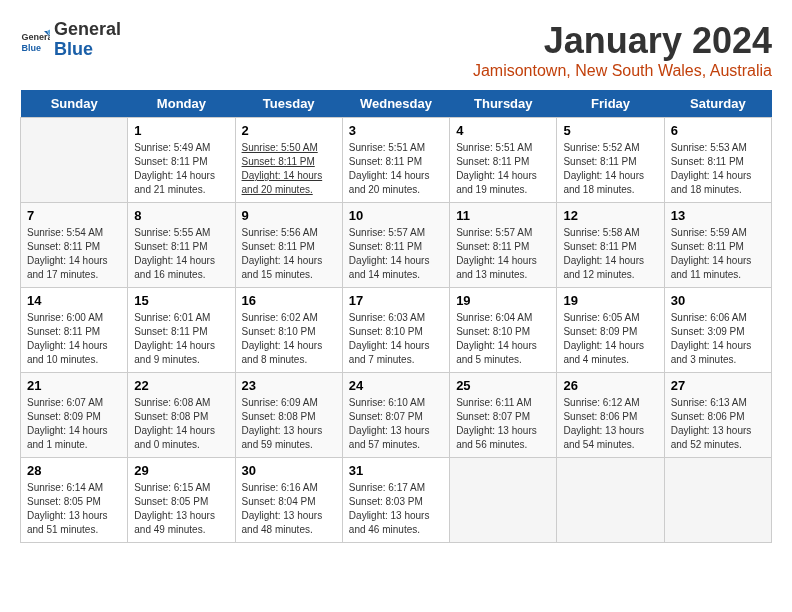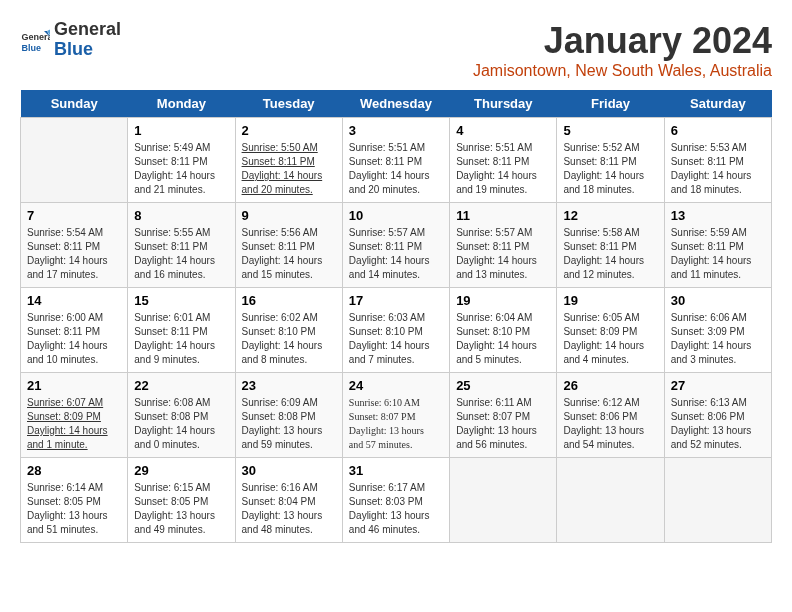--- a/index.html
+++ b/index.html
@@ -263,42 +263,42 @@
           <span class="day-number">30</span>
           <div class="day-info" style="white-space: pre-line;">Sunrise: 6:06 AM
 Sunset: 3:09 PM
 Daylight: 14 hours
 and 3 minutes.</div>
         </td>
       </tr>
       <tr>
         <td>
           <span class="day-number">21</span>
-          <div class="day-info" style="white-space: pre-line; text-decoration: underline;">Sunrise: 6:07 AM
+          <div class="day-info" style="white-space: pre-line;">Sunrise: 6:07 AM
 Sunset: 8:09 PM
 Daylight: 14 hours
 and 1 minute.</div>
         </td>
         <td>
           <span class="day-number">22</span>
           <div class="day-info" style="white-space: pre-line;">Sunrise: 6:08 AM
 Sunset: 8:08 PM
 Daylight: 14 hours
 and 0 minutes.</div>
         </td>
         <td>
           <span class="day-number">23</span>
           <div class="day-info" style="white-space: pre-line;">Sunrise: 6:09 AM
 Sunset: 8:08 PM
 Daylight: 13 hours
 and 59 minutes.</div>
         </td>
         <td>
           <span class="day-number">24</span>
-          <div class="day-info" style="white-space: pre-line; font-family: Liberation Serif, serif;">Sunrise: 6:10 AM
+          <div class="day-info" style="white-space: pre-line;">Sunrise: 6:10 AM
 Sunset: 8:07 PM
 Daylight: 13 hours
 and 57 minutes.</div>
         </td>
         <td>
           <span class="day-number">25</span>
           <div class="day-info" style="white-space: pre-line;">Sunrise: 6:11 AM
 Sunset: 8:07 PM
 Daylight: 13 hours
 and 56 minutes.</div>

